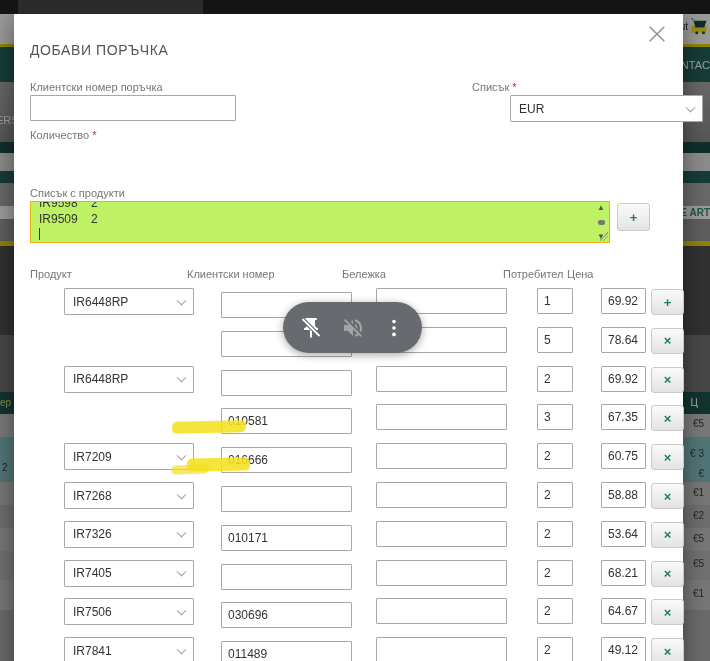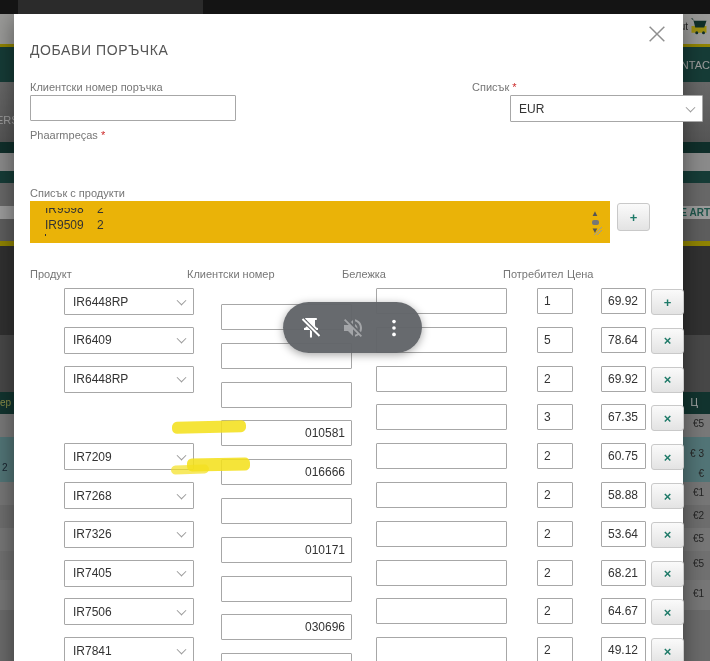--- a/index.html
+++ b/index.html
@@ -27,42 +27,42 @@
   .req { color:#cc2a2a; }
   .tinput { position:absolute; height:26px; border:1px solid #a7a7a7; background:#fff; color:#333;
             font-size:12px; padding:0 6px; font-family:"Liberation Sans", sans-serif; border-radius:1px; }
   .fsel { position:absolute; height:27px; border:1px solid #a7a7a7; background:#fff; display:flex;
           align-items:center; padding:0 20px 0 8px; font-size:12px; color:#333; cursor:pointer;
           border-radius:1px; overflow:hidden; white-space:nowrap; }
   .chev { position:absolute; right:8px; top:50%; width:7px; height:7px; border-right:1.4px solid #9a9a9a;
           border-bottom:1.4px solid #9a9a9a; transform:translateY(-70%) rotate(45deg); }
 
   
-  .tarea { position:absolute; left:16px; top:187px; width:580px; height:42px; border:7px solid #eab308;
-           background:#eab308; overflow:hidden; }
+  .tarea { position:absolute; left:16px; top:187px; width:580px; height:42px; border:1px solid #eab308;
+           background:#bef264; overflow:hidden; }
   .tarea-inner { position:absolute; left:8px; top:-7px; right:18px; font-size:12px; color:#333;
                  line-height:16px; white-space:pre; }
   .caret { position:absolute; left:8px; top:26px; width:1px; height:12px; background:#333; }
   .sbar { position:absolute; right:2px; top:1px; width:12px; bottom:1px; display:flex; flex-direction:column;
           align-items:center; justify-content:space-between; font-size:8px; color:#555; }
   .sthumb { width:7px; height:5px; background:#777; border-radius:2px; }
   .grip { position:absolute; right:1px; bottom:1px; width:9px; height:9px;
           background:linear-gradient(135deg, transparent 50%, #999 50%, #999 58%, transparent 58%,
           transparent 68%, #999 68%, #999 76%, transparent 76%); }
 
   .gbtn { position:absolute; width:33px; height:26px; border:1px solid #c9c9c9; border-radius:3px;
           background:linear-gradient(#fafafa,#e3e3e3); color:#1e7a68; font-weight:bold; font-size:13px;
           display:flex; align-items:center; justify-content:center; cursor:pointer; }
 
   
   .thead-cell { position:absolute; top:254px; font-size:11px; color:#767676; }
   .rows { position:absolute; left:0; top:274px; width:669px; }
   .prow { position:absolute; left:0; width:669px; height:28px;margin-left:34px; }
   .prow .psel   { left:16px;  top:0; width:130px; }
-  .prow .pclient{ left:173px; top:16px; width:131px;text-align:right; }
+  .prow .pclient{ left:173px; top:4px; width:131px; }
   .prow .pnote  { left:328px; top:0; width:131px; }
   .prow .pqty   { left:489px; top:0; width:36px; }
   .prow .pprice { left:553px; top:0; width:45px; }
   .prow .gbtn   { left:603px; top:1px; }
 
   
   .marker { position:absolute; background:#f4e01e; opacity:0.88; border-radius:5px; z-index:4; }
 
   
   .pill { position:absolute; left:283px; top:302px; width:139px; height:51px; border-radius:26px;
@@ -138,21 +138,21 @@
     <span class="lbl" style="left:458px;top:67px;">
       <span>Списък</span>
       <span class="req">*</span>
     </span>
     <div class="fsel" style="left:458px;top:81px;width:193px;margin-left:38px;">
       <span>EUR</span>
       <i class="chev"></i>
     </div>
 
     <span class="lbl" style="left:16px;top:115px;">
-      <span>Phaarmpeças</span>
+      <span>Количество</span>
       <span class="req">*</span>
     </span>
 
     <span class="lbl" style="left:16px;top:173px;">Списък с продукти</span>
     <div class="tarea">
       <div class="tarea-inner" id="tarea-lines">IR9598    2
 IR9509    2</div>
       <div class="caret"></div>
       <div class="sbar">
         <span>▲</span>
@@ -176,24 +176,20 @@
         <i class="chev"></i>
       </div>
       <input class="tinput pclient" value="" style="">
       <input class="tinput pnote" value="" style="">
       <input class="tinput pqty" value="1" style="">
       <input class="tinput pprice" value="69.92" style="">
       <div class="gbtn">+</div>
     </div>
 
     <div class="prow" style="top: 38.8px;">
-      <div class="fsel psel">
-        <span>IR6409</span>
-        <i class="chev"></i>
-      </div>
       <input class="tinput pclient" value="" style="">
       <input class="tinput pnote" value="" style="">
       <input class="tinput pqty" value="5" style="">
       <input class="tinput pprice" value="78.64" style="">
       <div class="gbtn">×</div>
     </div>
 
     <div class="prow" style="top: 77.6px;">
       <div class="fsel psel">
         <span>IR6448RP</span>

